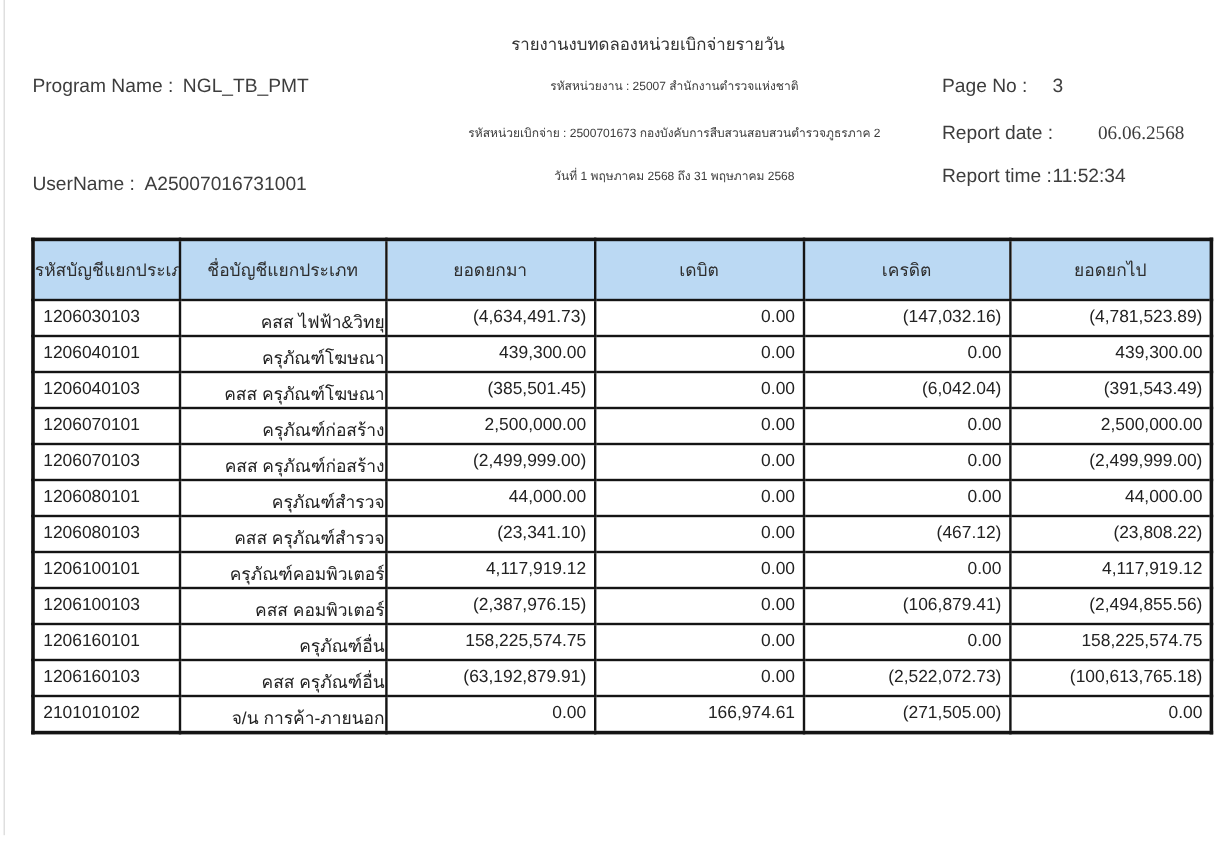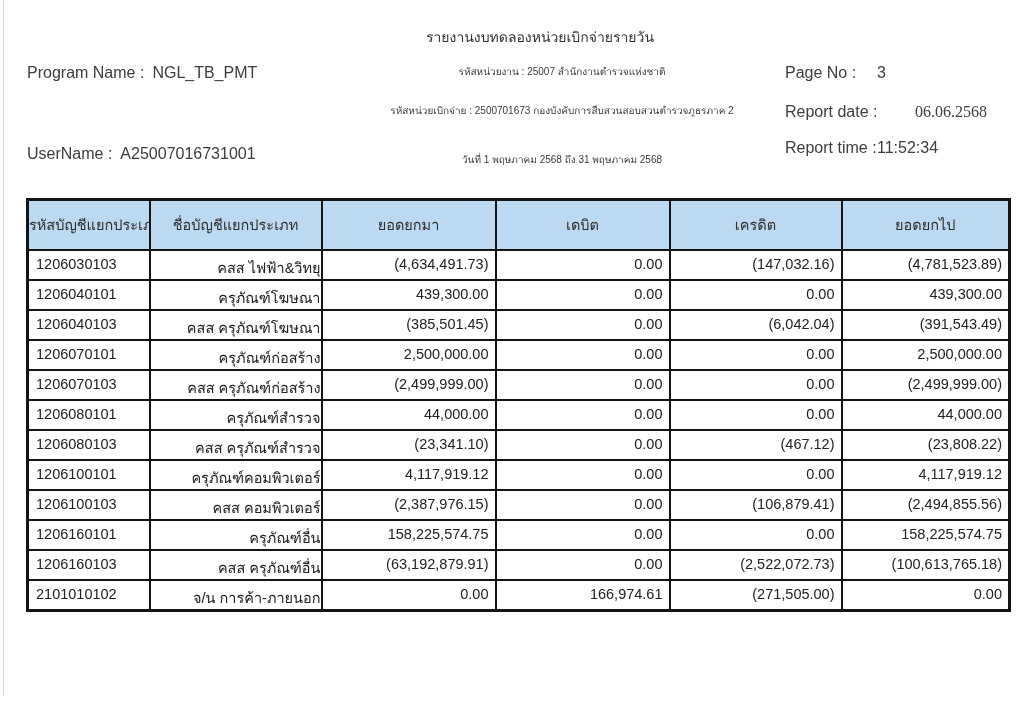--- a/index.html
+++ b/index.html
@@ -84,21 +84,21 @@
 
   <div class="abs meta-line" style="left:27px; top:64px;">
     <span>Program Name :</span><span class="val">NGL_TB_PMT</span>
   </div>
   <div class="abs meta-line" style="left:27px; top:103px;margin-top:42px;">
     <span>UserName :</span><span class="val">A25007016731001</span>
   </div>
 
   <div class="center-line" style="top:64px;">รหัสหน่วยงาน : 25007 สำนักงานตำรวจแห่งชาติ</div>
   <div class="center-line" style="top:103px;">รหัสหน่วยเบิกจ่าย : 2500701673 กองบังคับการสืบสวนสอบสวนตำรวจภูธรภาค 2</div>
-  <div class="center-line" style="top:152px;">วันที่ 1 พฤษภาคม 2568 ถึง 31 พฤษภาคม 2568</div>
+  <div class="center-line" style="top:139px;">วันที่ 1 พฤษภาคม 2568 ถึง 31 พฤษภาคม 2568</div>
 
   <div class="abs meta-line" style="left:785px; top:64px;">Page No :</div>
   <div class="abs meta-line" style="left:877px; top:64px;">3</div>
   <div class="abs meta-line" style="left:785px; top:103px;">Report date :</div>
   <div class="abs meta-line" style="left:915px; top:103px;font-family:Liberation Serif, serif;">06.06.2568</div>
   <div class="abs meta-line" style="left:785px; top:139px;">Report time :</div>
   <div class="abs meta-line" style="left:877px; top:139px;">11:52:34</div>
 
   <table id="report-table">
     <colgroup>

